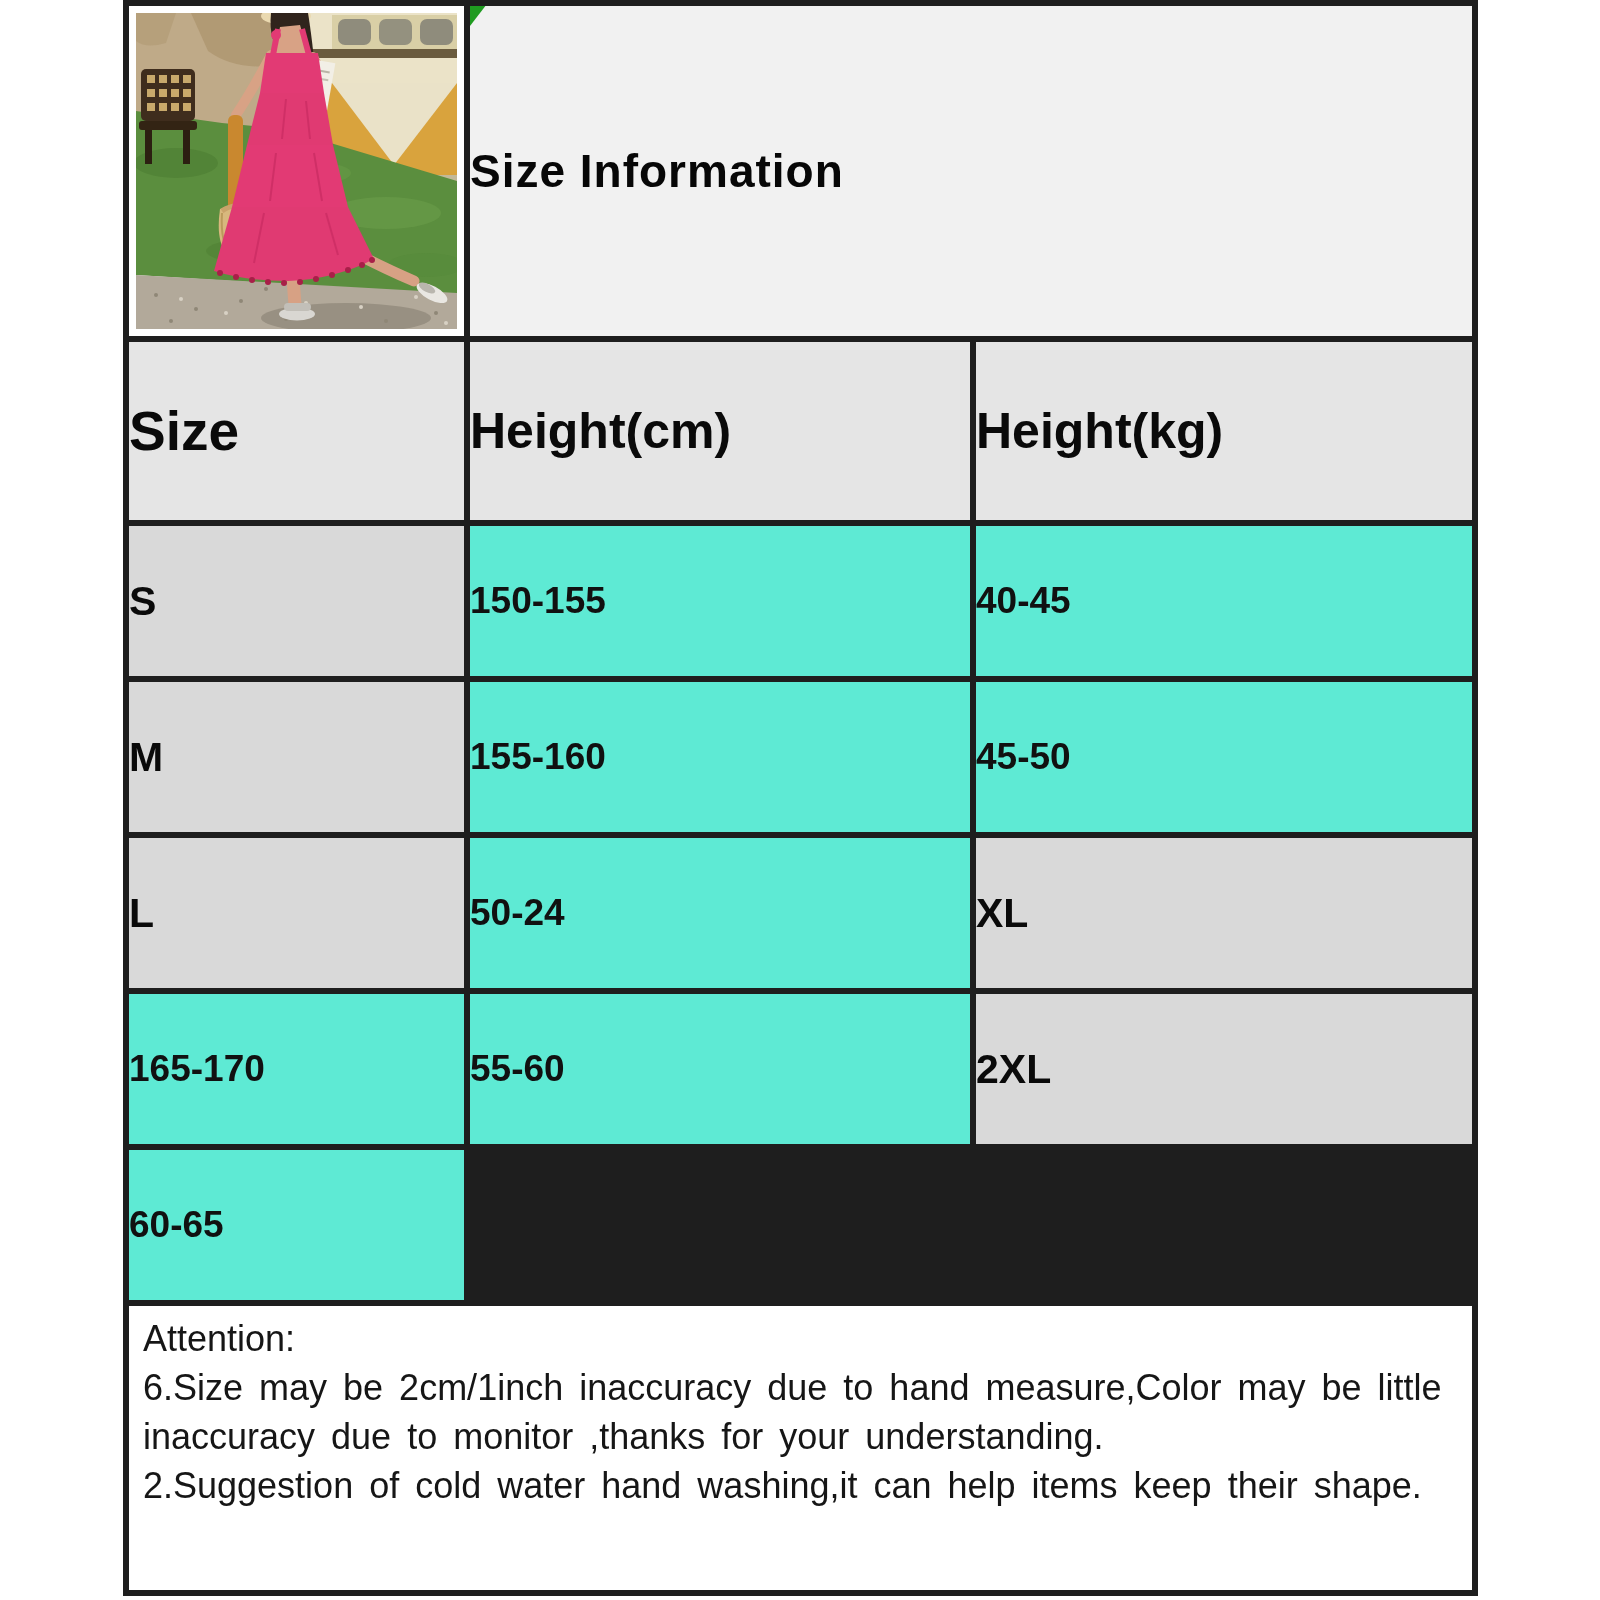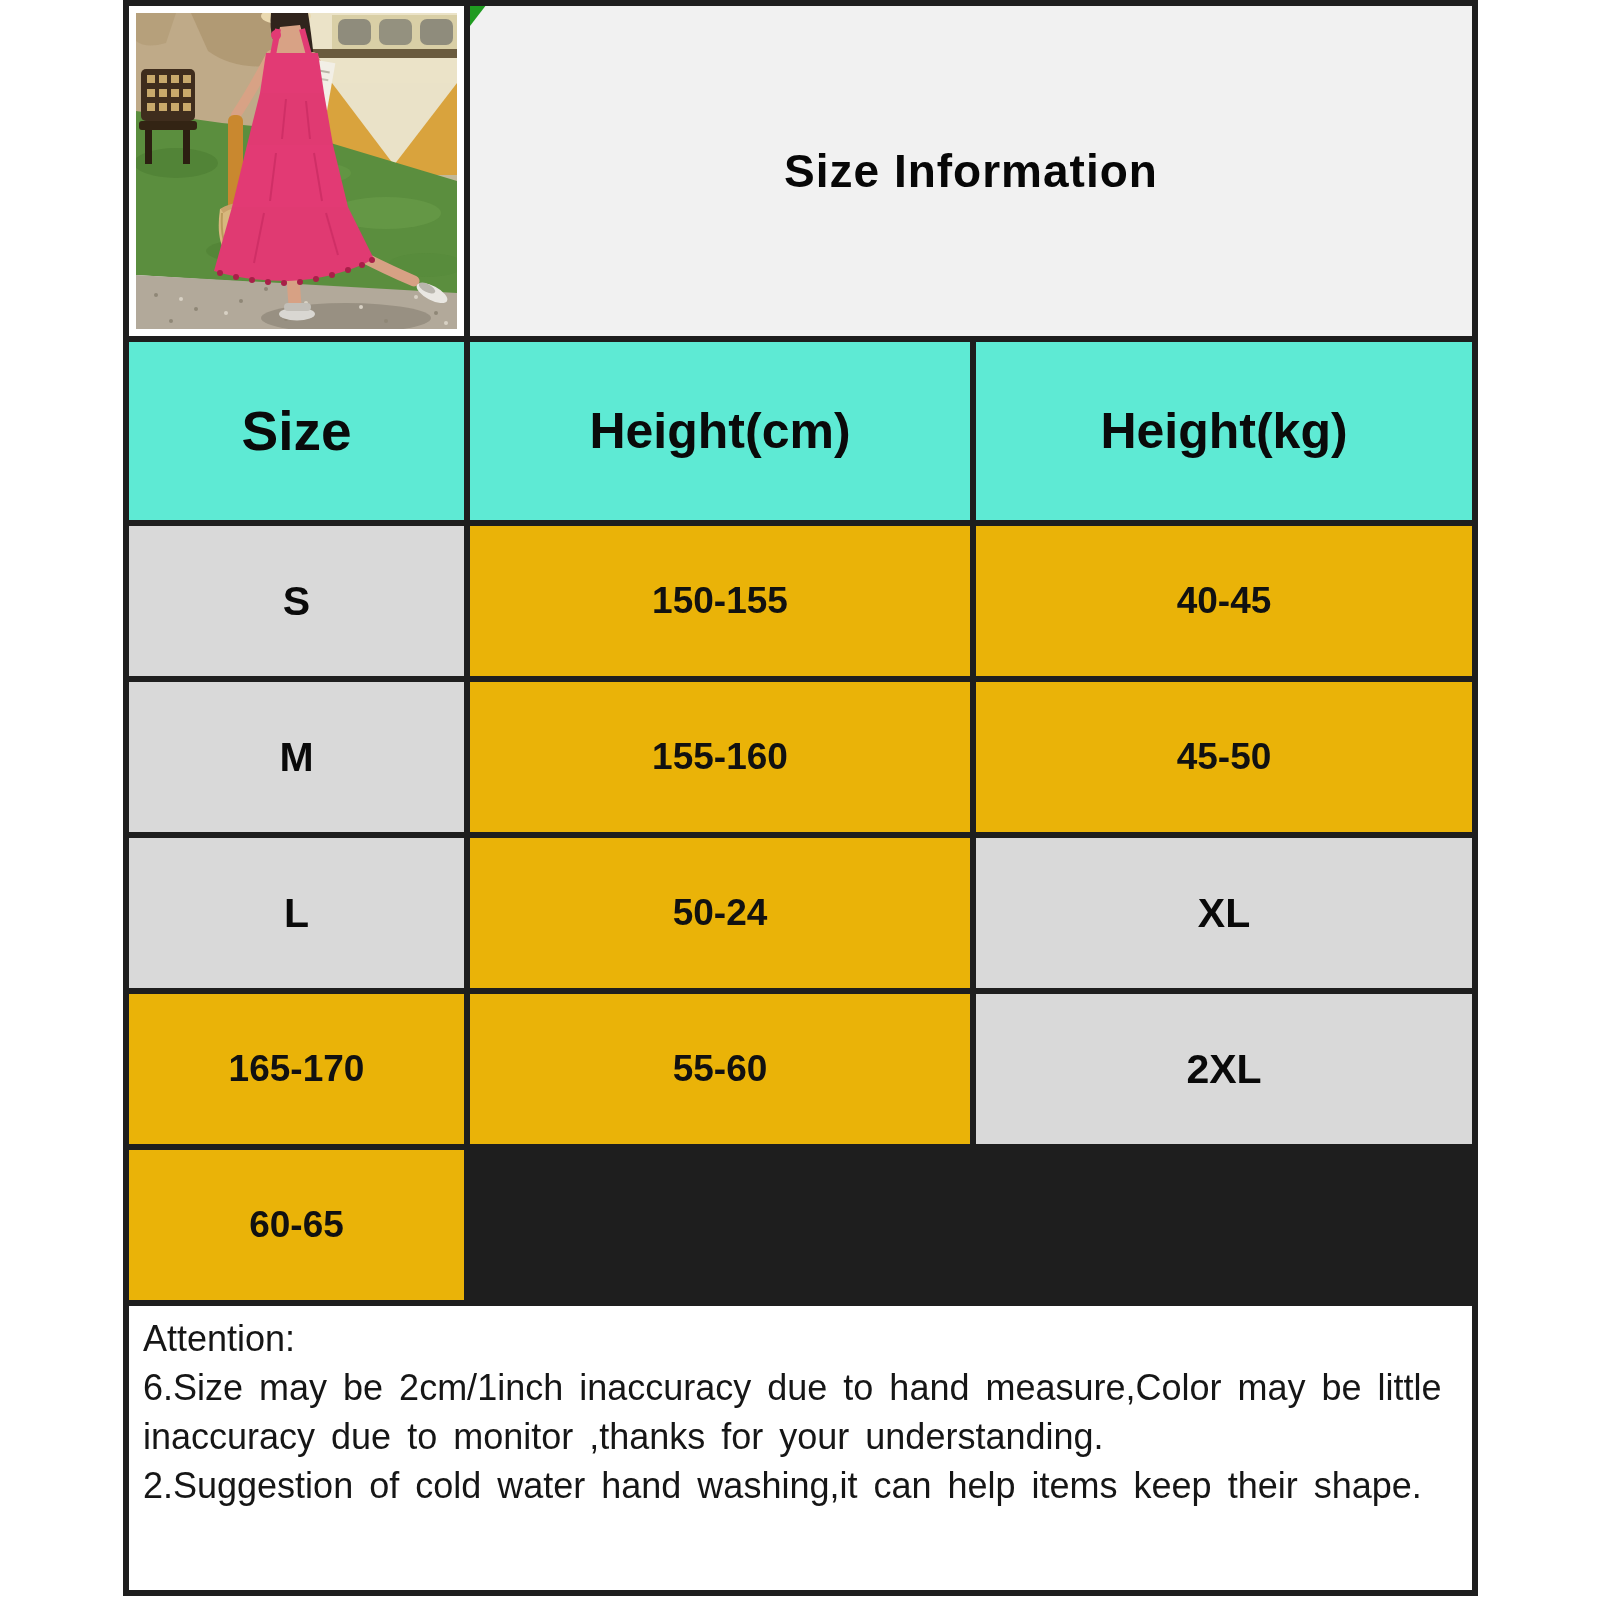--- a/index.html
+++ b/index.html
@@ -14,41 +14,41 @@
     position: absolute; left: 123px; top: 0;
     width: 1355px; height: 1596px;
     background: #1e1e1e;
     border: 6px solid #1e1e1e;
     display: grid;
     grid-template-columns: 335px 500px 1fr;
     grid-template-rows: 330px 178px repeat(5, 150px) 1fr;
     gap: 6px;
   }
 
-  .cell { display: flex; align-items: center; justify-content: center; overflow: hidden; }
+  .cell { display: flex; align-items: center; overflow: hidden; }
 
   .photo-cell { grid-row: 1; grid-column: 1; background: #ffffff; padding: 7px; align-items: flex-start; }
   .photo-cell svg { display: block; }
 
   .title-cell { grid-row: 1; grid-column: 2 / 4; background: #f1f1f1; position: relative; }
   .title-text { font-size: 46px; font-weight: bold; color: #070707; letter-spacing: 1px; }
 
   .corner-marker {
     position: absolute; left: 0; top: -6px;
     width: 20px; height: 26px;
     background: #1f9b20;
     clip-path: polygon(0 0, 100% 0, 0 100%);
   }
 
-  .head-cell { background: #5eead4; font-weight: bold; color: #0a0a0a; }
+  .head-cell { background: #e5e5e5; font-weight: bold; color: #0a0a0a; }
   .head-size { font-size: 55px; }
   .head-col { font-size: 50px; }
 
   .size-col-cell { background: #d9d9d9; font-weight: bold; font-size: 41px; color: #0a0a0a; }
-  .data-cell { background: #eab308; font-weight: bold; font-size: 37px; color: #111111; }
+  .data-cell { background: #5eead4; font-weight: bold; font-size: 37px; color: #111111; }
 
   .attention-cell {
     grid-column: 1 / 4; background: #ffffff;
     display: block; padding: 8px 14px 0 14px;
     font-size: 36px; color: #161616; word-spacing: 6px; letter-spacing: 0;
   }
   .attention-cell div { line-height: 49px; white-space: nowrap; }
 </style>
 </head>
 <body>

